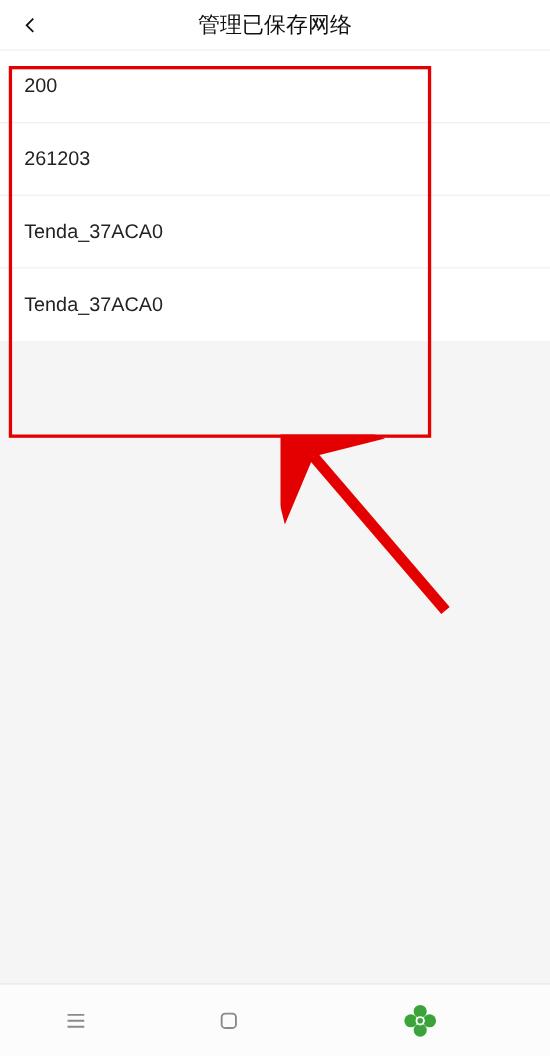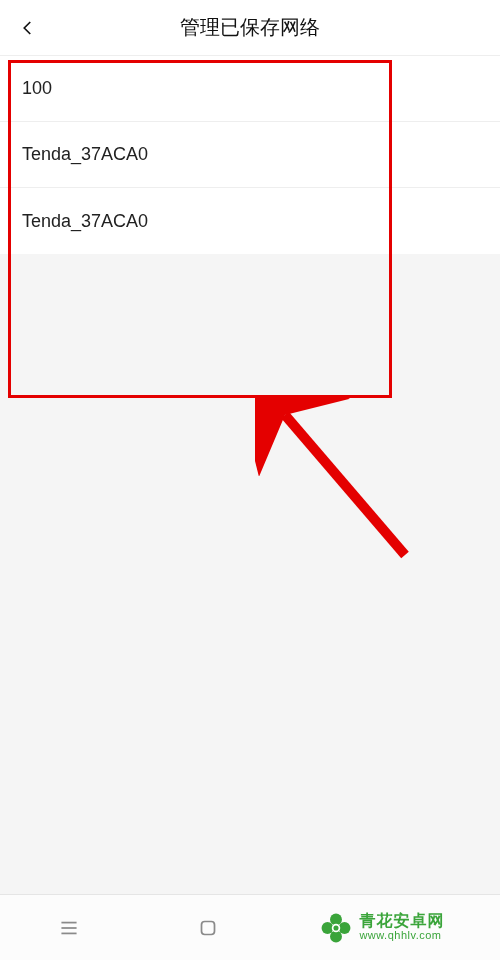--- a/index.html
+++ b/index.html
@@ -8,21 +8,21 @@
       font-family: -apple-system, "Helvetica Neue", Arial, "PingFang SC", "Microsoft YaHei", sans-serif;
       background: #f5f5f5;
       position: relative;
     }
     .screen {
       position: absolute; inset: 0;
       background: #f5f5f5;
       display: flex; flex-direction: column;
     }
     .topbar {
-      height: 56px; background: #fff;
+      height: 46px; background: #fff;
       display: flex; align-items: center;
       position: relative;
       border-bottom: 1px solid #eee;
     }
     .back {
       width: 56px; height: 56px;
       display: flex; align-items: center; justify-content: center;
       cursor: pointer;
     }
     .back svg { width: 18px; height: 18px; }
@@ -80,21 +80,24 @@
     <div class="back">
       <svg viewBox="0 0 24 24" fill="none" stroke="#111" stroke-width="2.2">
         <polyline points="15 4 7 12 15 20"></polyline>
       </svg>
     </div>
     <div class="title">管理已保存网络</div>
   </div>
 
   <div class="list-wrap">
     <div class="row">
-      <span>100</span>
+      <span>200</span>
+    </div>
+    <div class="row">
+      <span>261203</span>
     </div>
     <div class="row">
       <span>Tenda_37ACA0</span>
     </div>
     <div class="row">
       <span>Tenda_37ACA0</span>
     </div>
   </div>
 
   <div class="annot-box"></div>
@@ -130,21 +133,17 @@
         <svg class="wm-logo" viewBox="0 0 40 40">
           <g fill="#3aa43a">
             <circle cx="20" cy="10" r="7"></circle>
             <circle cx="20" cy="30" r="7"></circle>
             <circle cx="10" cy="20" r="7"></circle>
             <circle cx="30" cy="20" r="7"></circle>
             <circle cx="20" cy="20" r="5" fill="#fff"></circle>
             <circle cx="20" cy="20" r="3"></circle>
           </g>
         </svg>
-        <div class="wm-text">
-          <span class="wm-line1">青花安卓网</span>
-          <span class="wm-line2">www.qhhlv.com</span>
-        </div>
       </div>
     </div>
   </div>
 
 </div>
 
 </body></html>

